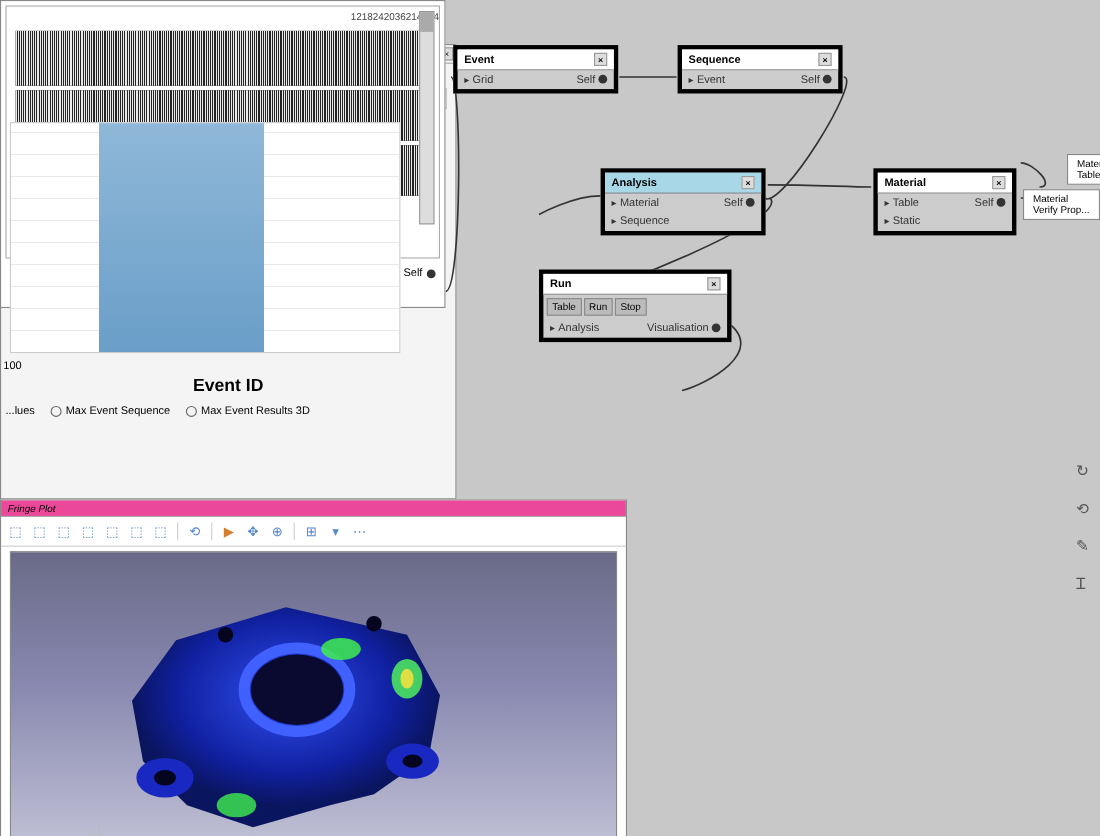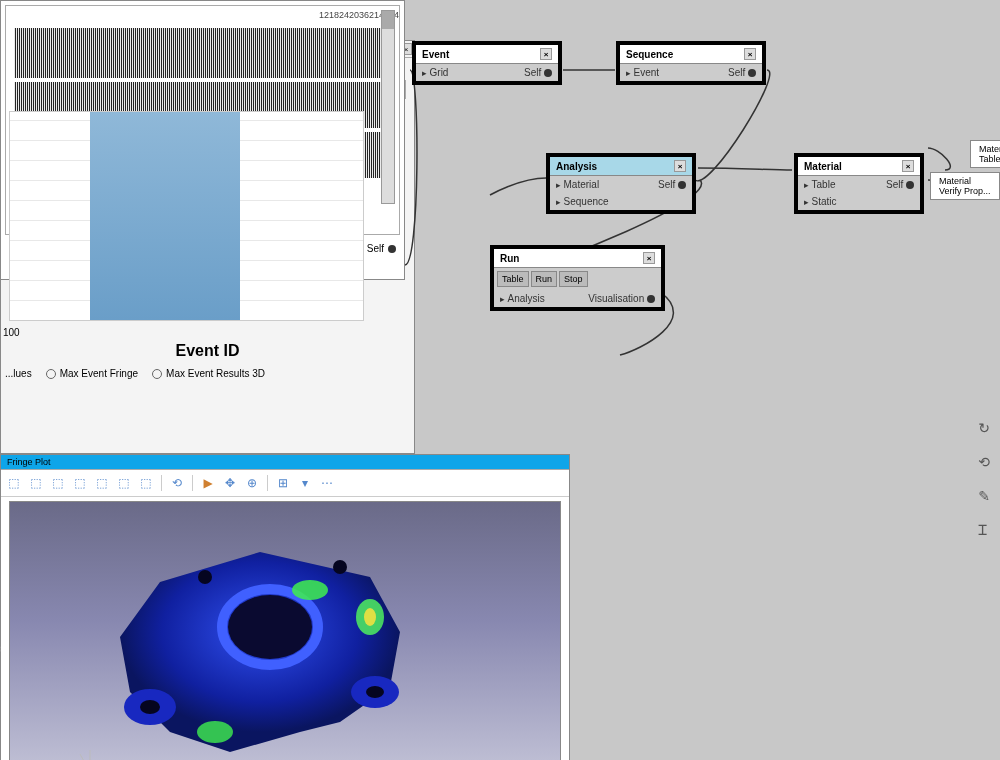--- a/index.html
+++ b/index.html
@@ -218,38 +218,38 @@
     <div class="chart-bar"></div>
   </div>
   <div class="chart-xlabel">100</div>
   <div class="chart-xtitle">Event ID</div>
   <div class="radio-row">
     <div class="radio-item">
         <span>...lues</span>
       </div>
     <div class="radio-item">
         <span class="radio-circle"></span>
-        <span>Max Event Fringe</span>
+        <span>Max Event Sequence</span>
       </div>
     <div class="radio-item">
         <span class="radio-circle"></span>
         <span>Max Event Results 3D</span>
       </div>
   </div>
 </div>
 
 <div class="side-icons">
   <span>↻</span>
   <span>⟲</span>
   <span>✎</span>
   <span>Ꮖ</span>
 </div>
 
 <div class="fringe-panel">
-  <div class="panel-header" style="background:#0ea5e9; font-size:9px;">
+  <div class="panel-header" style="background:#ec4899; font-size:9px;font-style:italic;">
     <span>Fringe Plot</span>
     <span></span>
   </div>
   <div class="toolbar">
     <span class="tb-icon">⬚</span>
     <span class="tb-icon">⬚</span>
     <span class="tb-icon">⬚</span>
     <span class="tb-icon">⬚</span>
     <span class="tb-icon">⬚</span>
     <span class="tb-icon">⬚</span>

